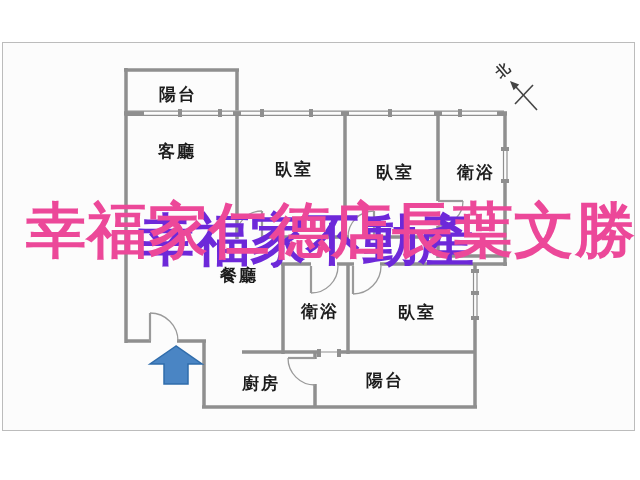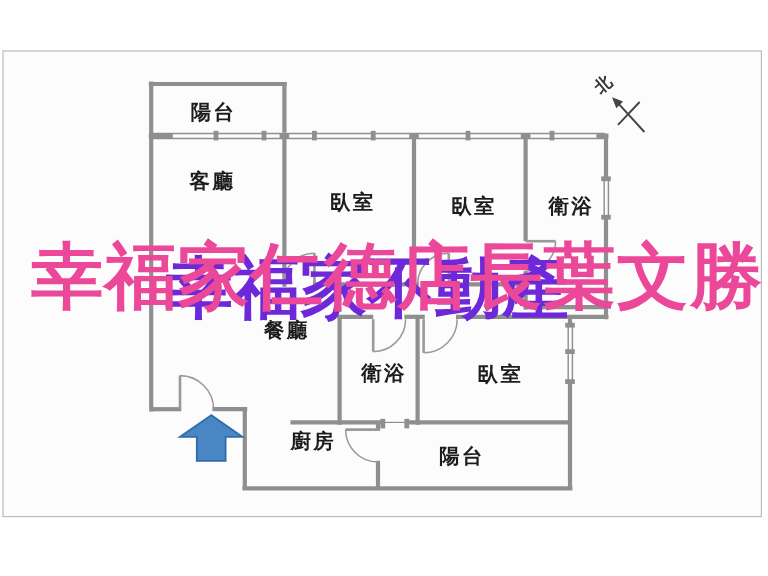--- a/index.html
+++ b/index.html
@@ -162,19 +162,19 @@
 </svg>
 
 <div class="room-label" style="left:178px;top:94px">陽台</div>
 <div class="room-label" style="left:177px;top:151px">客廳</div>
 <div class="room-label" style="left:294px;top:169px">臥室</div>
 <div class="room-label" style="left:395px;top:172px">臥室</div>
 <div class="room-label" style="left:476px;top:172px">衛浴</div>
 <div class="room-label" style="left:239px;top:275px">餐廳</div>
 <div class="room-label" style="left:320px;top:311px">衛浴</div>
 <div class="room-label" style="left:417px;top:312px">臥室</div>
-<div class="room-label" style="left:261px;top:368px">廚房</div>
+<div class="room-label" style="left:261px;top:383px">廚房</div>
 <div class="room-label" style="left:385px;top:380px">陽台</div>
 
 <div class="compass-label">北</div>
 
 <div class="wm-gray">幸福家不動產</div>
 <div class="wm-red">幸福家仁德店長葉文勝</div>
 
 </body></html>

